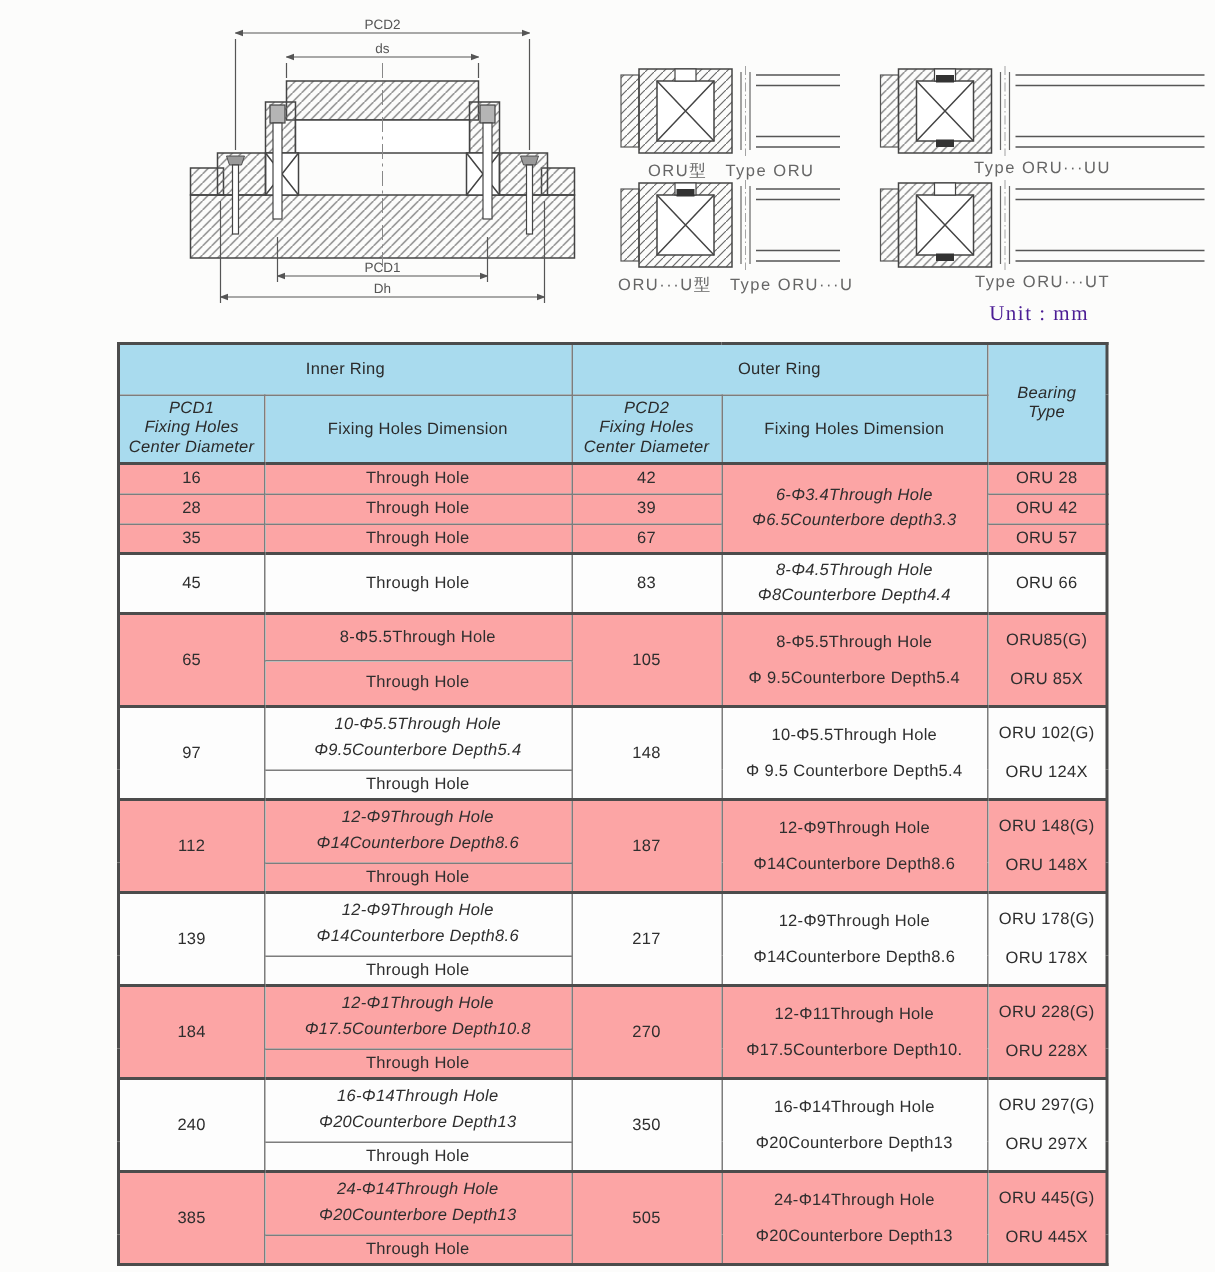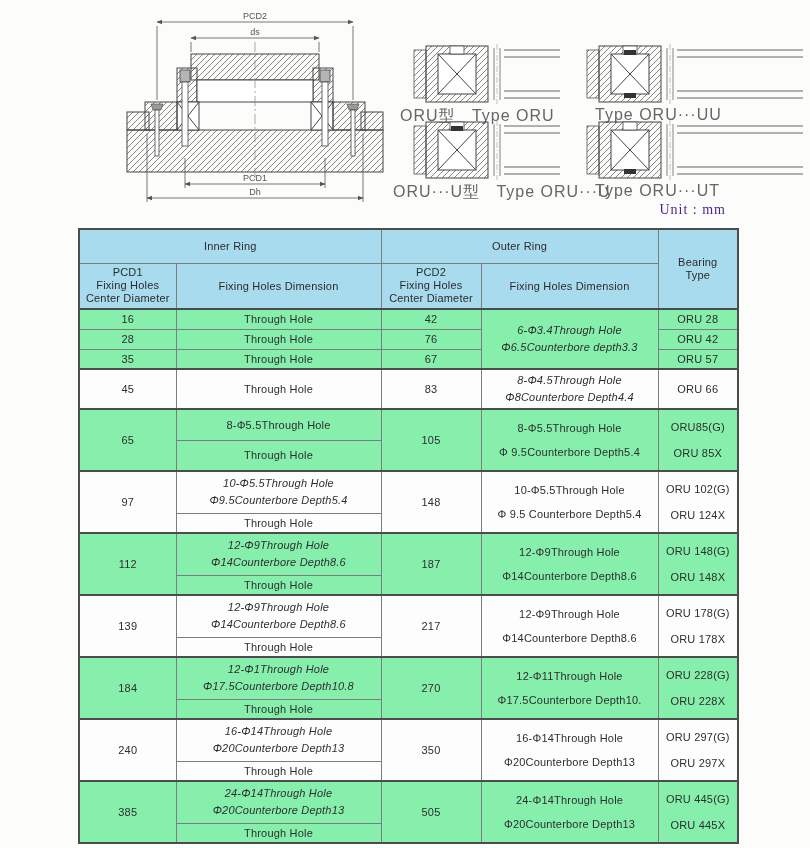--- a/index.html
+++ b/index.html
@@ -1,37 +1,37 @@
 <!DOCTYPE html>
 <html><head>
 <meta charset="utf-8">
 <style>
   html,body{margin:0;padding:0;background:#ffffff;}
   body{font-family:"Liberation Sans",sans-serif;}
   #page{position:relative;width:810px;height:848px;background:#fcfcfb;overflow:hidden;}
 
   
   .draw{position:absolute;}
-  .type-label{position:absolute;font-size:16px;color:#666;text-align:left;letter-spacing:1px;white-space:pre;}
+  .type-label{position:absolute;font-size:11px;color:#666;text-align:center;letter-spacing:1px;white-space:pre;}
   #unit-label{position:absolute;top:202px;right:84px;font-family:"Liberation Serif",serif;
               font-size:14px;color:#4c1d95;letter-spacing:1px;}
 
   
   #table-wrap{position:absolute;left:78px;top:228px;}
   table.spec{border-collapse:collapse;table-layout:fixed;width:659px;font-size:11px;color:#2e2e2e;
              border:2px solid #4c4c4c;}
   .spec th,.spec td{border:1px solid #7d7d7d;text-align:center;vertical-align:middle;padding:0;
                     font-weight:normal;letter-spacing:.2px;overflow:hidden;}
   .spec thead th{background:#a9dbee;color:#2b2b2b;}
   tr.h1{height:34px;} tr.h2{height:46px;}
-  .pre{white-space:pre-line;line-height:13px;}
+  .pre{white-space:pre-line;line-height:13px;font-style:italic;}
   td.dim2{white-space:pre-line;line-height:17px;font-style:italic;}
   td.dim2w{white-space:pre-line;line-height:24px;}
   td.type2{white-space:pre-line;line-height:26px;}
-  td.g-gray{background:#86efac;}
+  td.g-gray{background:#fca5a5;}
   td.g-white{background:#fdfdfd;}
   tbody tr.gs td{border-top:2px solid #4c4c4c;}
 
   svg text{font-family:"Liberation Sans",sans-serif;}
   .dimtxt{font-size:9px;fill:#555;}
 </style>
 </head>
 <body>
 
 <div id="page">
@@ -214,21 +214,21 @@
             <td class="g-gray">16</td>
             <td class="g-gray">Through Hole</td>
             <td class="g-gray">42</td>
             <td class="g-gray dim2" rowspan="3">6-Φ3.4Through Hole
 Φ6.5Counterbore depth3.3</td>
             <td class="g-gray">ORU 28</td>
           </tr>
           <tr style="height: 20px;">
             <td class="g-gray">28</td>
             <td class="g-gray">Through Hole</td>
-            <td class="g-gray">76</td>
+            <td class="g-gray">39</td>
             <td class="g-gray">ORU 42</td>
           </tr>
           <tr style="height: 20px;">
             <td class="g-gray">35</td>
             <td class="g-gray">Through Hole</td>
             <td class="g-gray">67</td>
             <td class="g-gray">ORU 57</td>
           </tr>
           <tr class="gs" style="height: 40px;">
             <td class="g-white">45</td>

